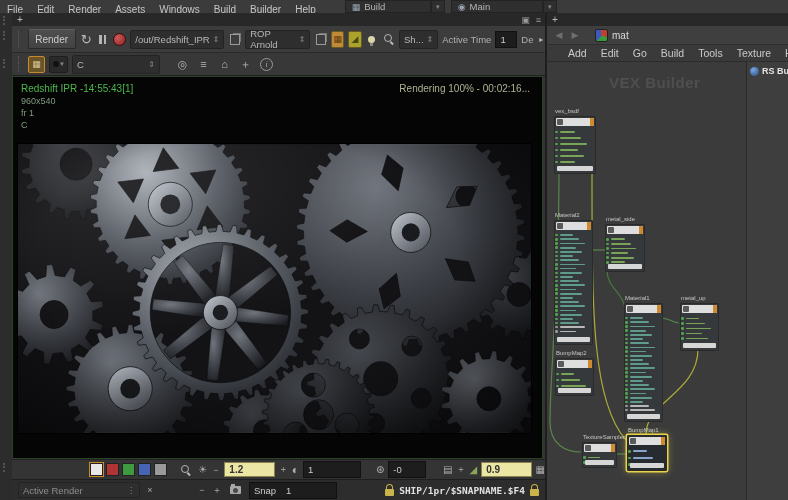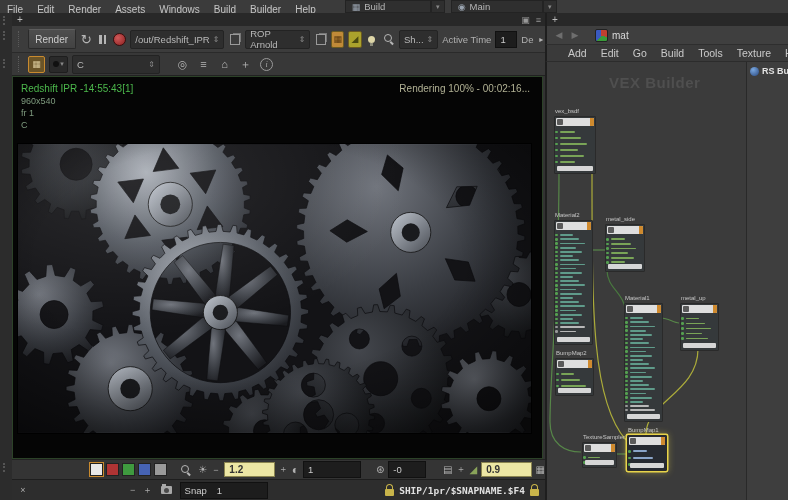--- a/index.html
+++ b/index.html
@@ -323,20 +323,24 @@
   <span class="darkfield" style="width:30px">-0</span>
   <span style="width:10px"></span>
   <span class="micon">▤</span>
   <span class="tinybtn">＋</span>
   <span class="micon" style="color:#8aa45a">◢</span>
   <span class="yfield" style="width:44px">0.9</span>
   <span class="micon">▦</span>
 </div>
 
 <div id="statusbar" class="abs">
+  <span class="sel" style="width:112px;height:14px;color:#8e8e8e">
+    <span>Active Render</span>
+      <span class="ud">⋮</span>
+  </span>
   <span class="tinybtn">×</span>
   <span style="flex:1"></span>
   <span class="tinybtn">−</span>
   <span class="tinybtn">＋</span>
   <span class="ibtn">
       <span class="i-cam"></span>
     </span>
   <span class="darkfield" style="width:78px;gap:10px">
     <span>Snap</span>
       <span>1</span>

